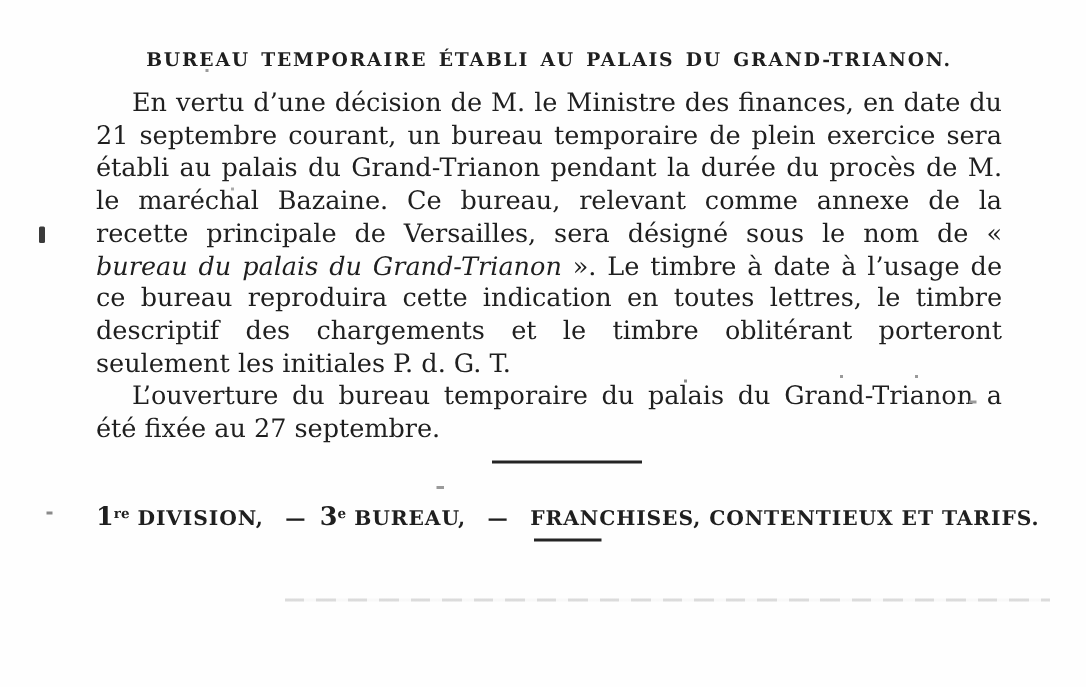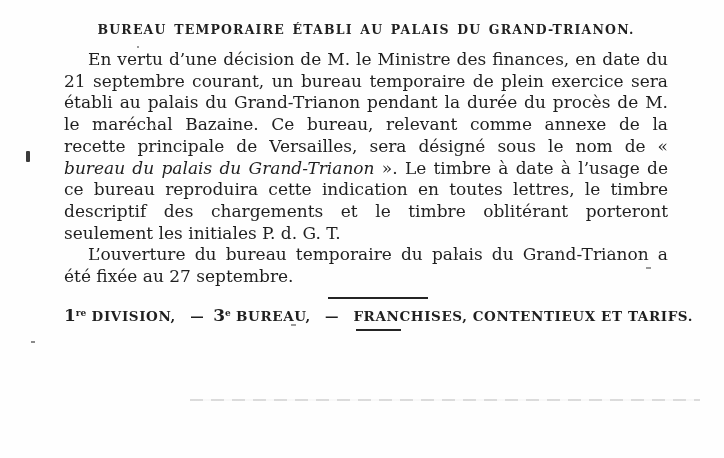--- a/index.html
+++ b/index.html
@@ -14,21 +14,21 @@
     position: relative;
     width: 724px;
     height: 458px;
     background: #fefefe;
     font-family: "DejaVu Serif", "Liberation Serif", serif;
     color: #1f1f1f;
   }
   .text-block {
     position: absolute;
     left: 64px;
-    top: 22px;
+    top: 32px;
     width: 604px;
   }
   .doc-title {
     margin: 0 0 12px 0;
     text-align: center;
     font-size: 12.5px;
     font-weight: 700;
     letter-spacing: 1.2px;
     word-spacing: 2px;
     white-space: nowrap;
@@ -49,21 +49,21 @@
     width: 100px;
     margin: 9px auto 0 auto;
     transform: translateX(12px);
   }
   .rule-short {
     width: 45px;
     margin: 4px auto 0 auto;
     transform: translateX(12px);
   }
   .division-line {
-    margin-top: 6px;
+    margin-top: 26px;
     font-size: 13.5px;
     font-weight: 700;
     letter-spacing: 0.6px;
     white-space: nowrap;
   }
   .big-num { font-size: 17px; letter-spacing: 0; }
   .ord {
     font-size: 9px;
     position: relative;
     top: -5px;

